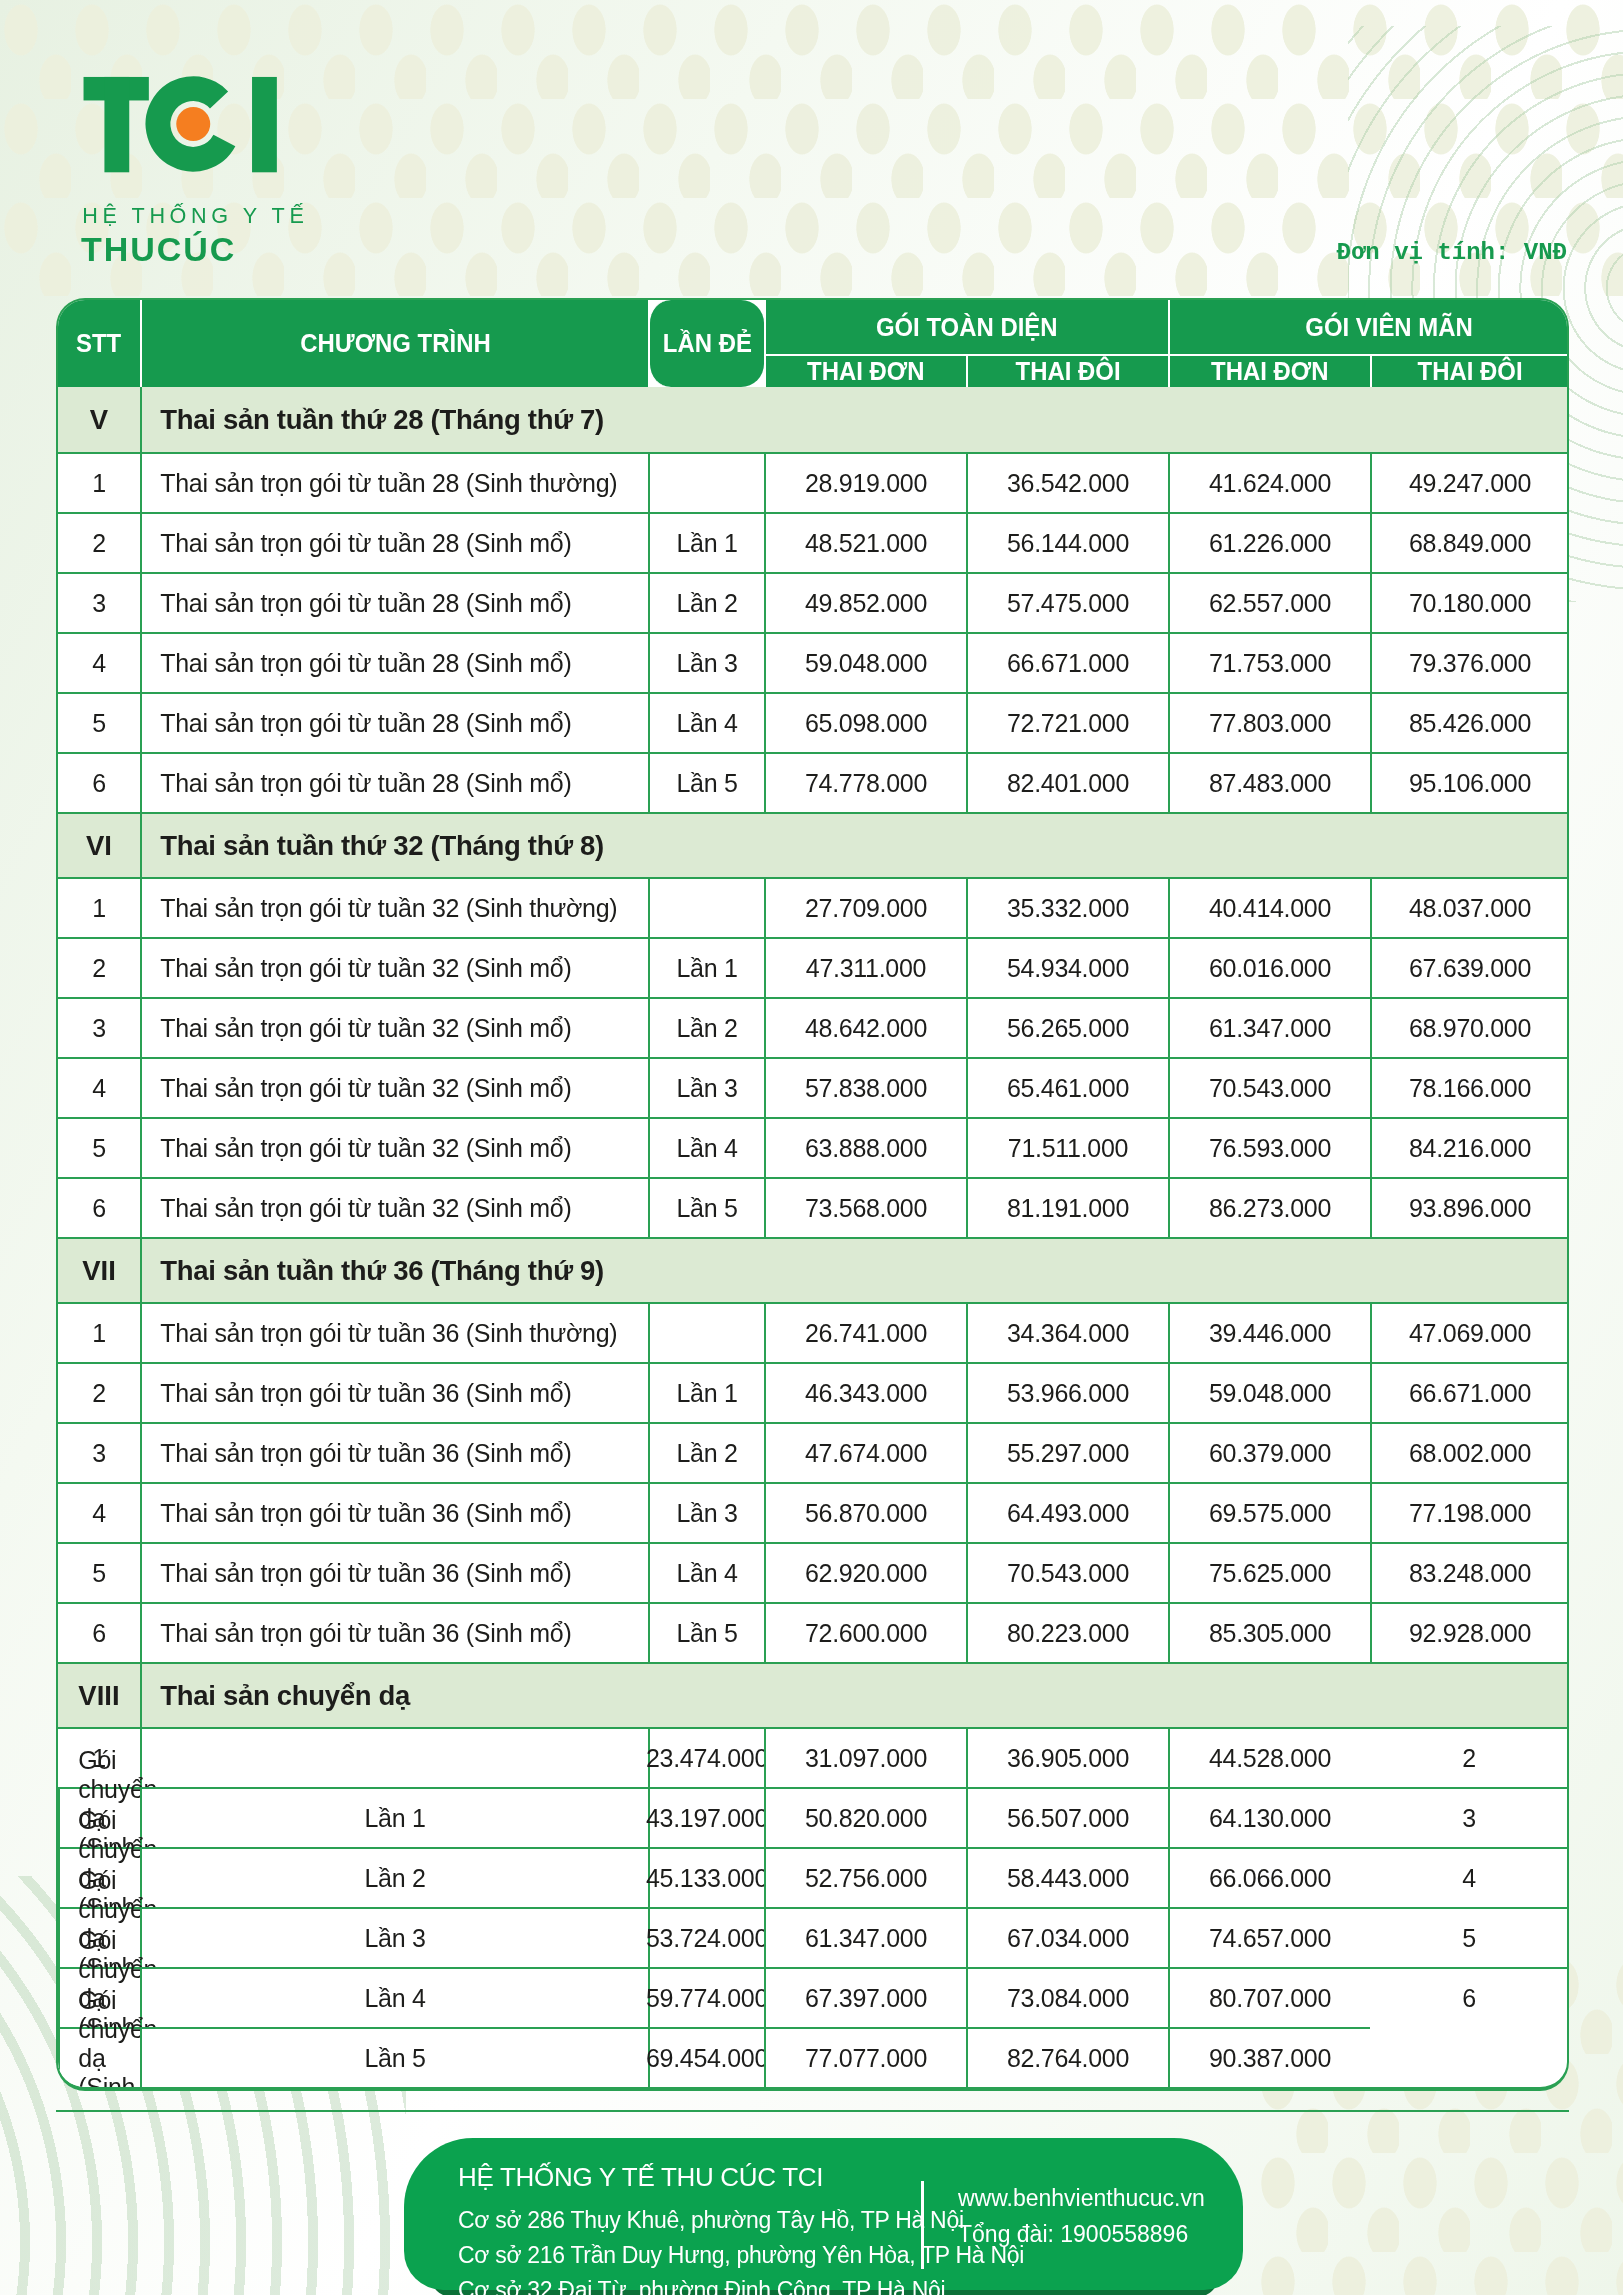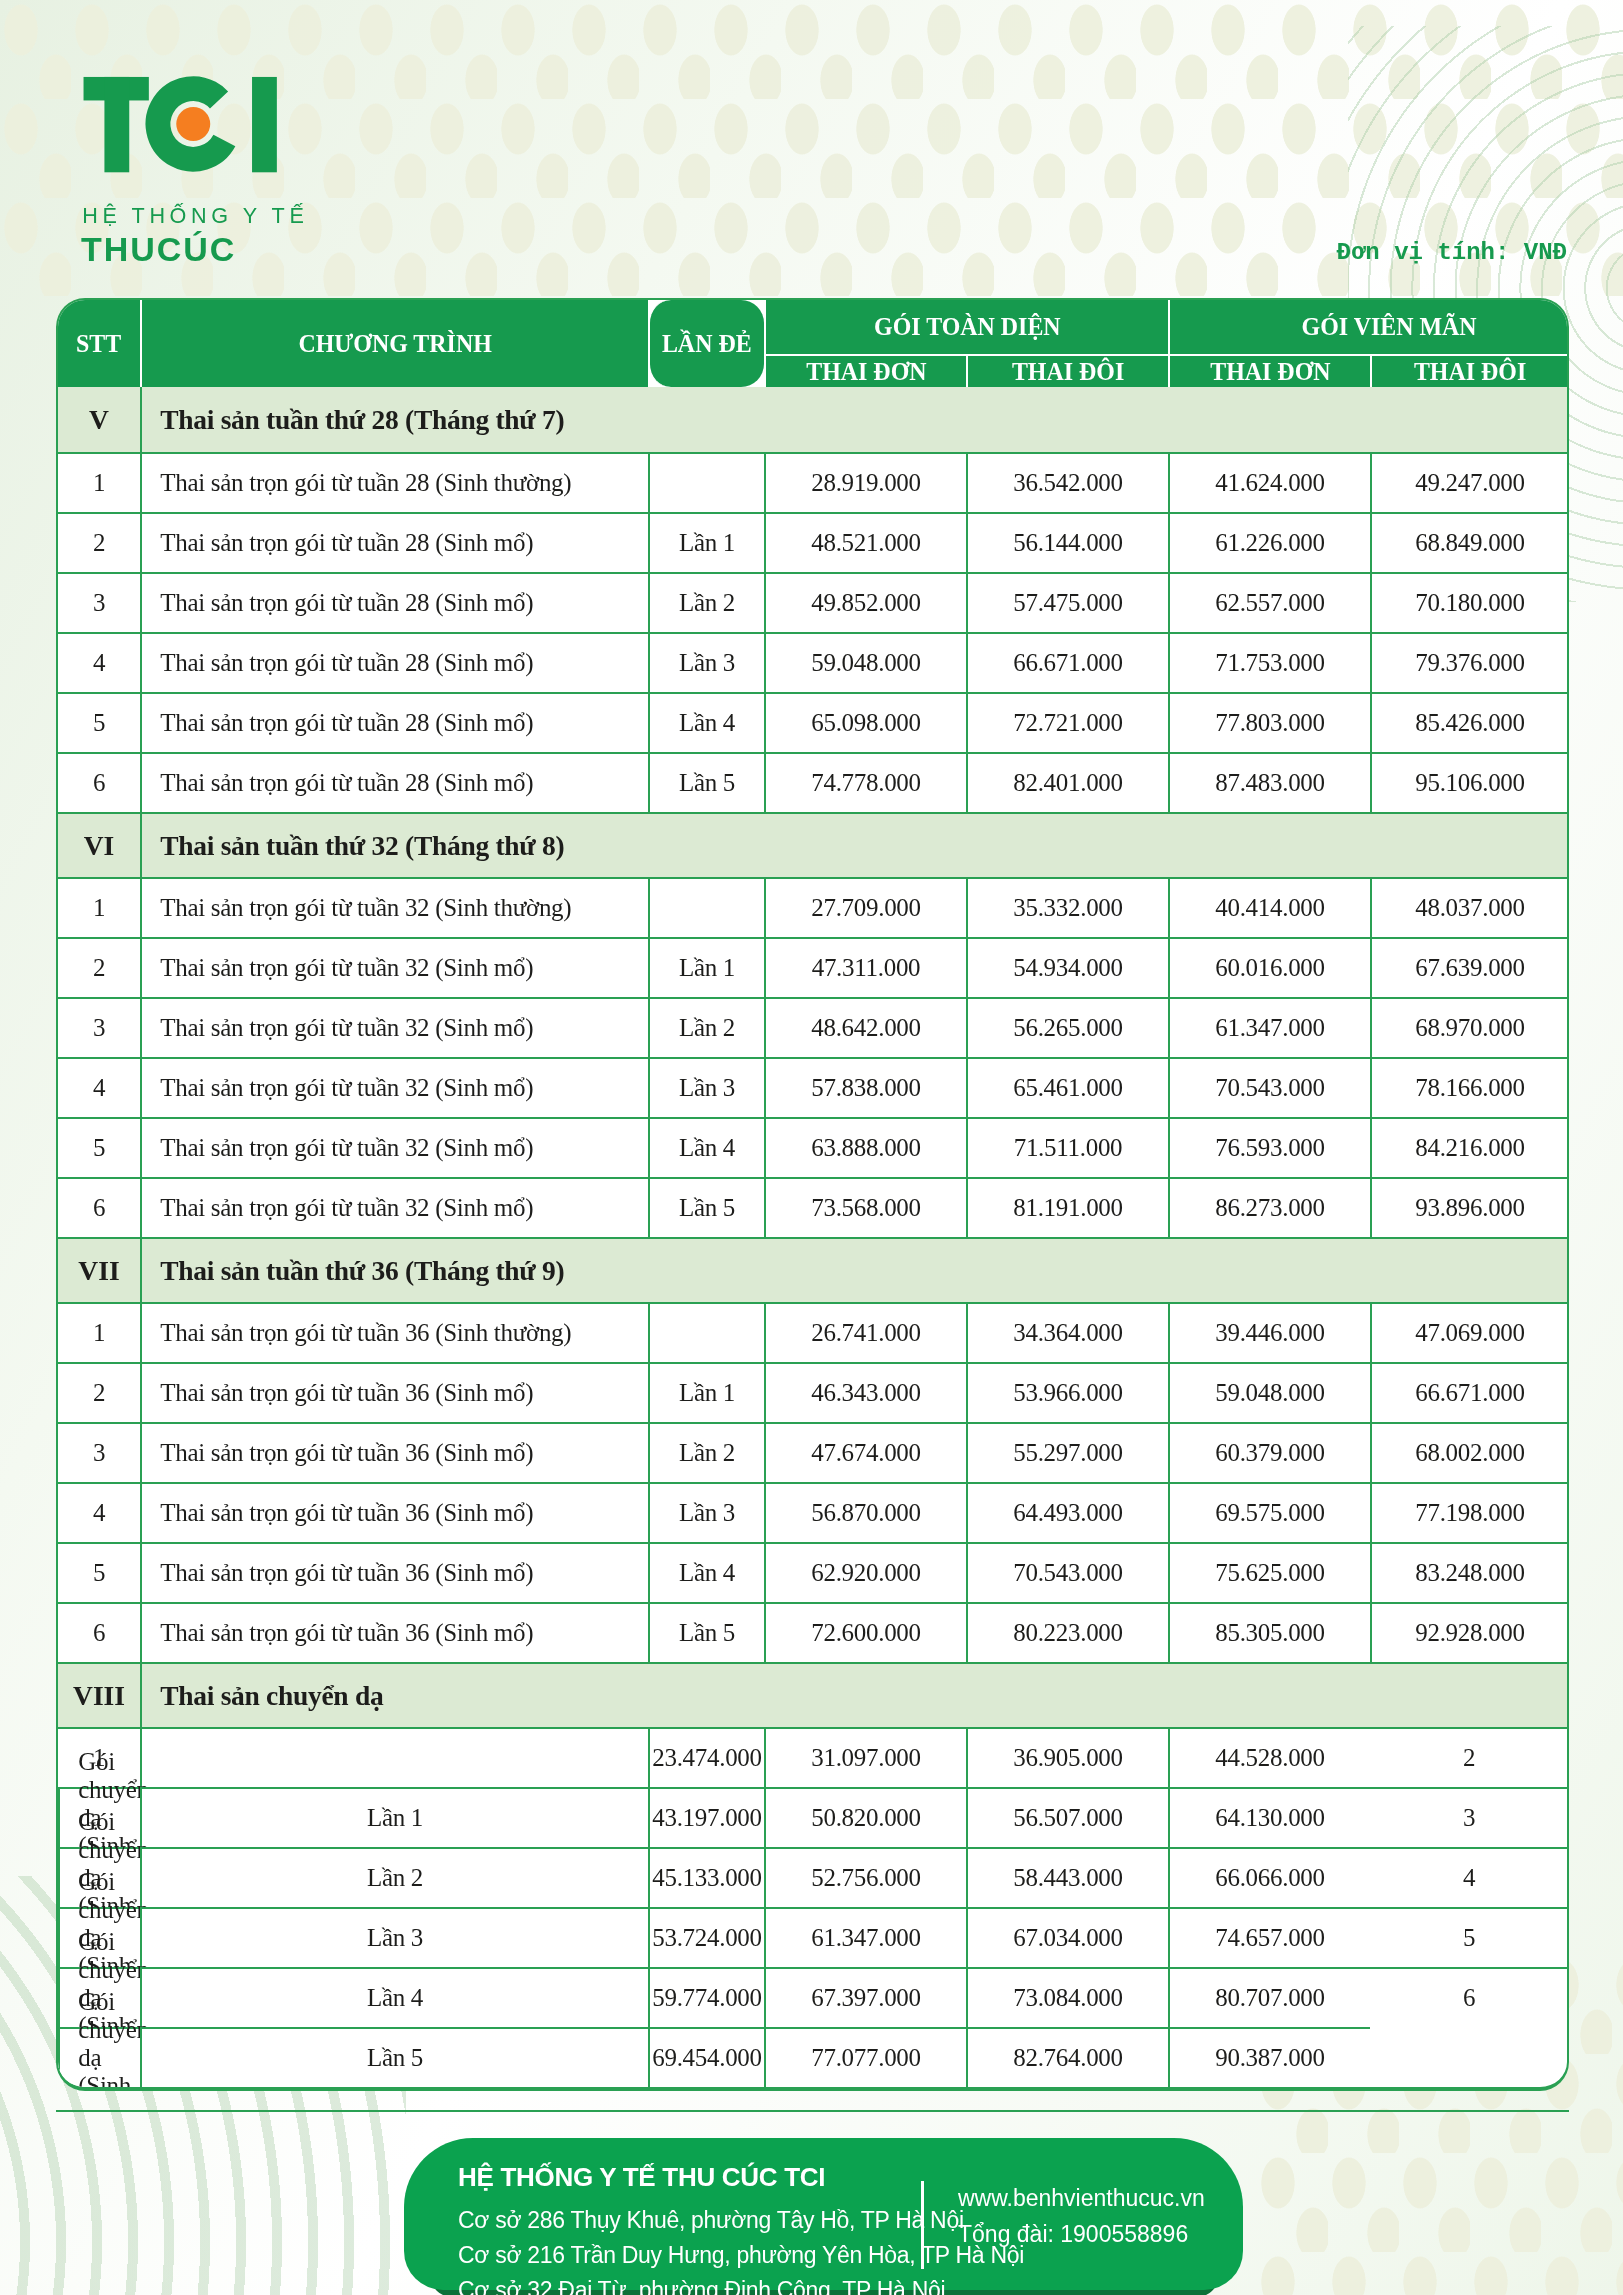--- a/index.html
+++ b/index.html
@@ -59,21 +59,20 @@
   
   #price-table{
     position:absolute;left:56px;top:298px;width:1513px;
     display:grid;
     grid-template-columns:82px 508px 116px 202px 202px 202px 198px;
     border:2px solid var(--line);
     border-bottom-width:4.6px;
     border-radius:29px;
     overflow:hidden;
     background:#fff;
-    font-family:Liberation Serif, serif;
   }
   .cell{display:flex;align-items:center;justify-content:center;color:var(--ink);}
   .th{background:var(--green);color:#fff;font-size:26px;font-weight:700;}
   .th span{display:inline-block;transform:scaleX(.92);white-space:nowrap;}
   .th1{height:56px;}
   .th2{height:31px;}
   .rs2{grid-row:1/3;height:auto;}
   .wsepL{border-left:2.6px solid #ffffff;}
   .wsepB{border-bottom:2.6px solid #ffffff;}
   #h-stt{grid-column:1;}
@@ -89,21 +88,21 @@
   .prog{justify-content:flex-start;padding-left:18.3px;}
   
   #table-underline{position:absolute;left:56px;top:2110px;width:1513px;height:2px;background:var(--line);}
   
   #footer-strip{position:absolute;left:432px;top:2271px;width:785px;height:25px;background:#0c7038;z-index:1;border-radius:0 0 17px 17px;}
   #footer-block{
     position:absolute;left:404px;top:2138px;width:839px;height:152px;z-index:2;
     background:var(--fgreen);
     border-radius:69px 69px 39px 39px;
   }
-  #footer-title{color:#fff;font-size:26px;font-weight:700;margin:23.6px 0 0 54px;letter-spacing:-0.3px;}
+  #footer-title{color:#fff;font-size:26px;font-weight:400;margin:23.6px 0 0 54px;letter-spacing:-0.3px;}
   .footer-addr{color:#fff;font-size:23px;font-weight:400;margin-left:54px;letter-spacing:-0.3px;}
   #addr-0{margin-top:14.4px;}
   #addr-1{margin-top:7.9px;}
   #addr-2{margin-top:7.9px;}
   #footer-divider{position:absolute;left:517px;top:43px;width:2.6px;height:88px;background:#ffffff;}
   #footer-right{position:absolute;left:554px;top:47px;}
   #footer-web{color:#fff;font-size:23px;}
   #footer-hotline{color:#fff;font-size:23px;margin-top:9.2px;}
 </style>
 </head>

